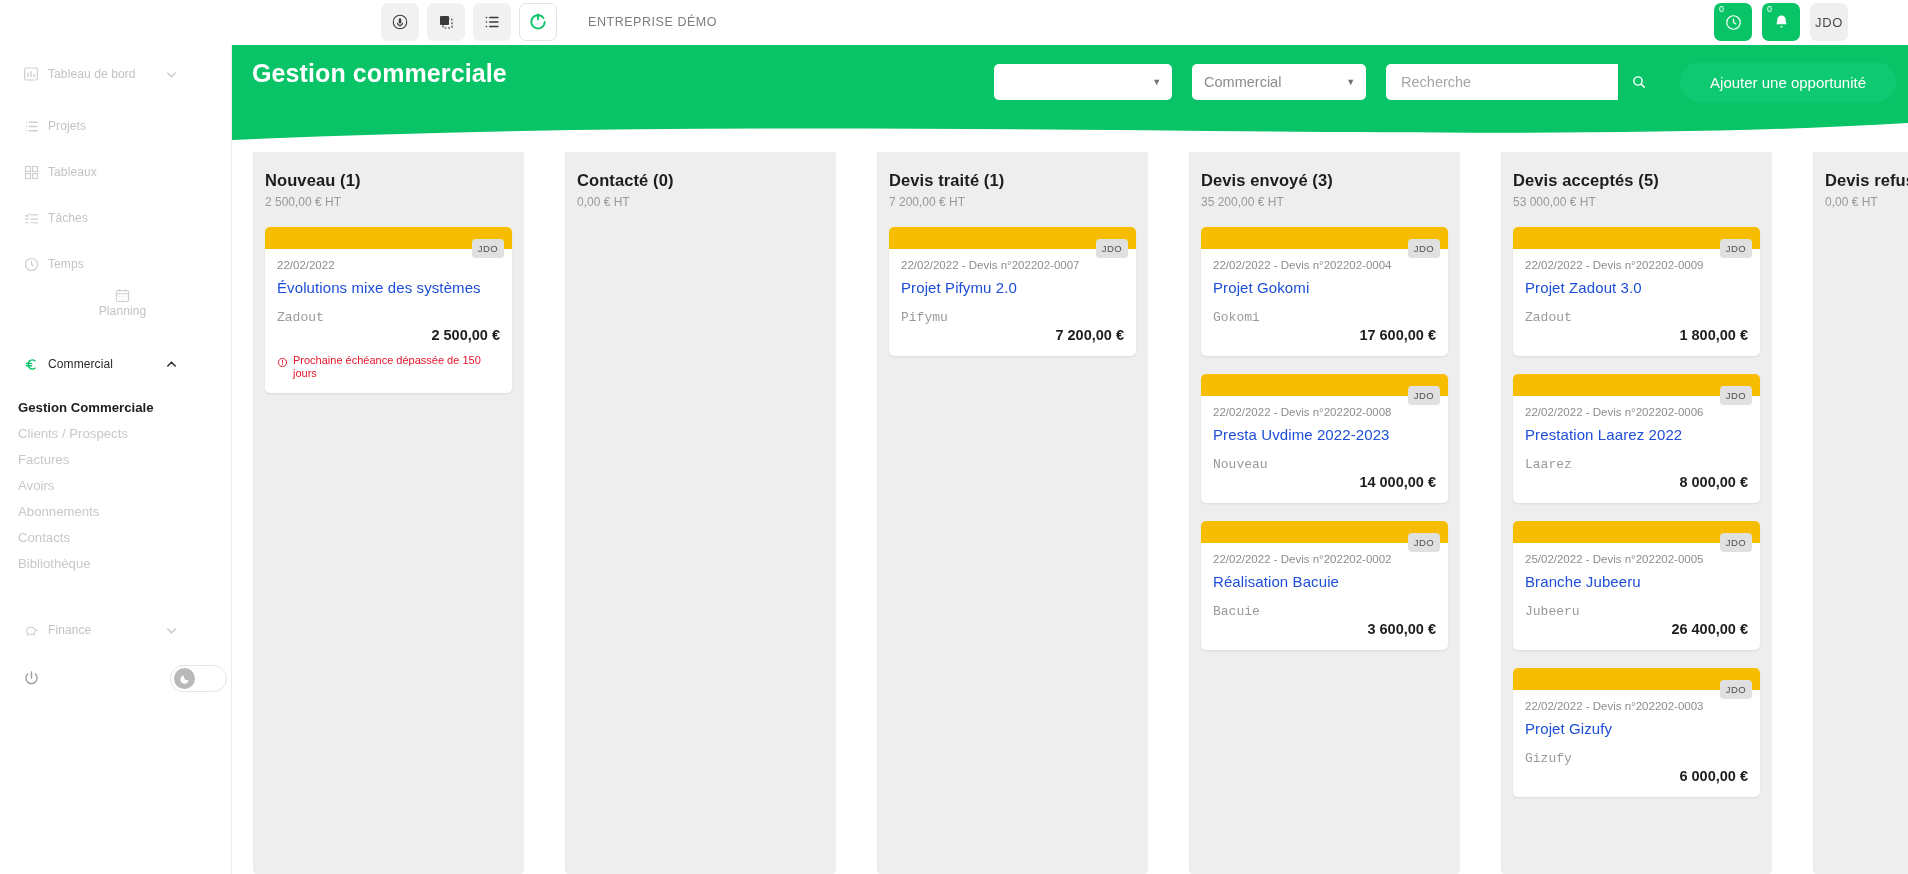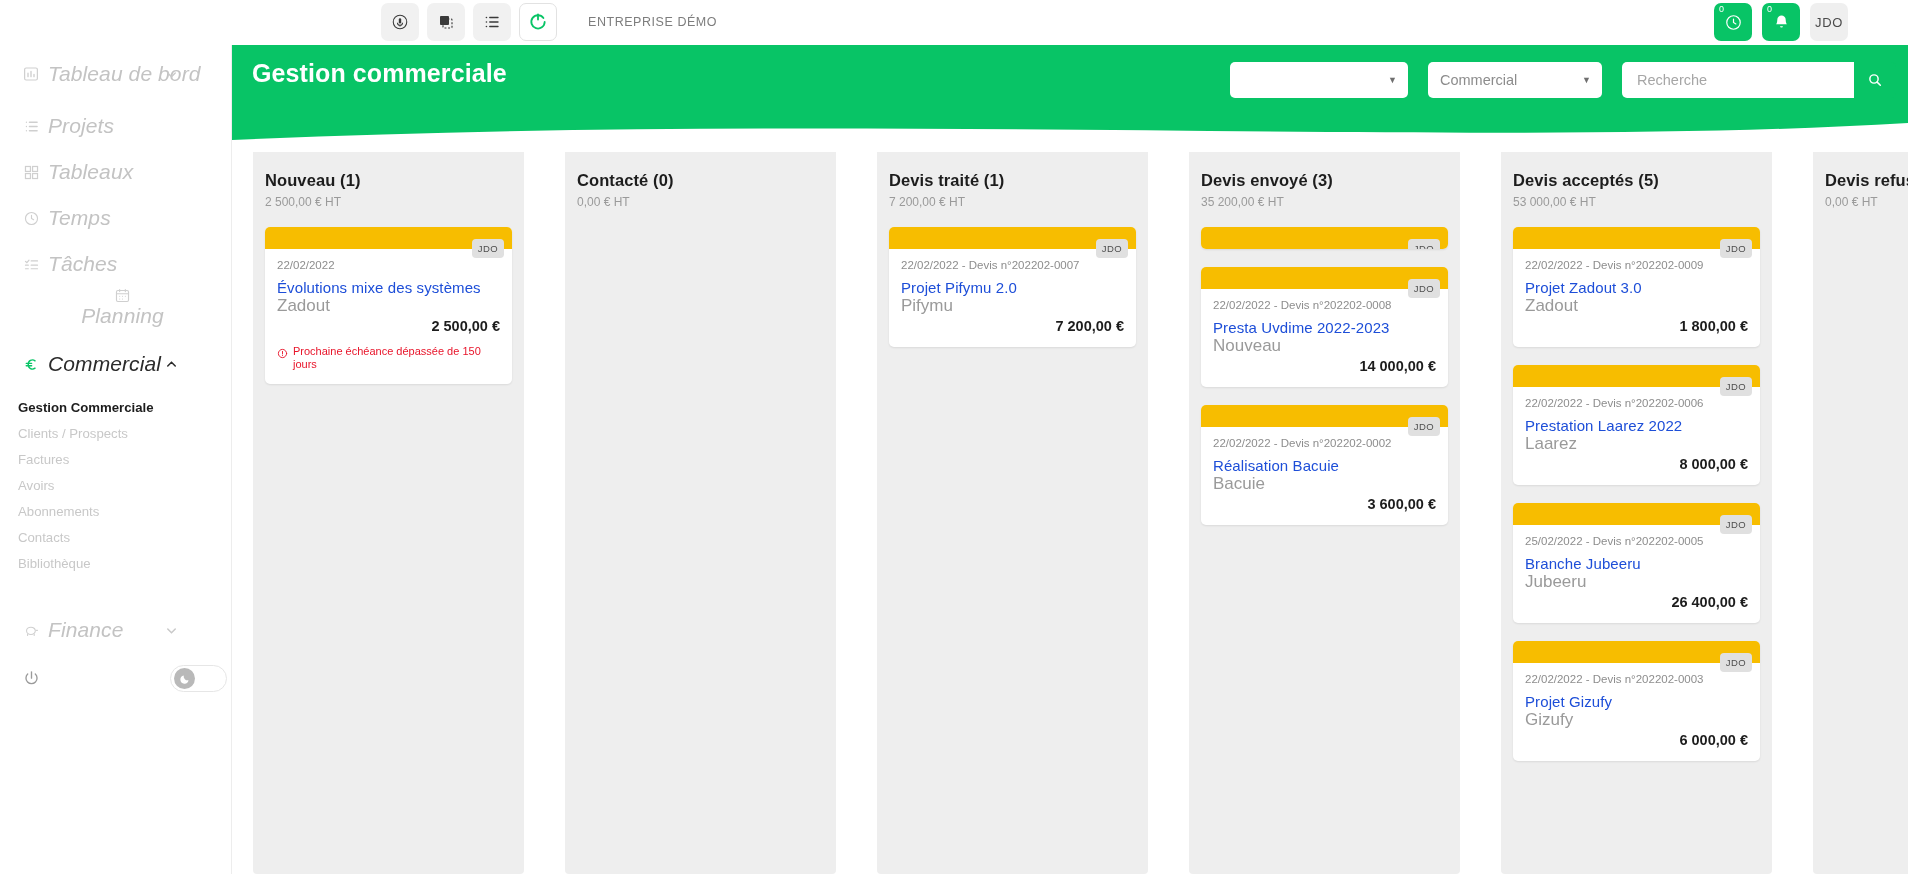--- a/index.html
+++ b/index.html
@@ -53,23 +53,22 @@
     border-right: 1px solid #ededed;
     z-index: 20;
   }
   .sb-item {
     display: flex; align-items: center;
     height: 56px; padding-left: 14px; cursor: pointer; position: relative;
   }
   .sb-ico { width: 34px; display: flex; align-items: center; justify-content: center; color: #cfcfcf; }
   .sb-ico.green { color: #08c466; }
   .sb-label {
-    font-size: 21px; color: #c3c3c3; letter-spacing: .1px;
-    font-family: "Liberation Sans", sans-serif;
-    font-style: italic;
+    font-size: 12px; color: #c3c3c3; letter-spacing: .1px;
+    font-family: "Liberation Sans", sans-serif;
   }
   .sb-label.active { color: #2b2b2b; }
   .sb-chev { position: absolute; right: 52px; color: #c9c9c9; display:flex; }
   .sb-chev.dark { color: #2b2b2b; }
   .sb-sub { padding-left: 18px; }
   .sb-sub-item {
     font-size: 13.2px; color: #c8c8c8; line-height: 26px; cursor: pointer;
     font-family: "Liberation Sans", sans-serif;
   }
   .sb-sub-item.current { color: #1d1d1d; font-weight: bold; }
@@ -158,21 +157,21 @@
     background: #e0e0e0; border-radius: 4px;
     padding: 4px 6px; font-size: 9.5px; color: #4d4d4d; letter-spacing: .4px;
     font-family: "Liberation Sans", sans-serif;
   }
   .card-body { padding: 10px 12px 13px 12px; }
   .card-meta { font-size: 11.5px; color: #8d8d8d; font-family: "Liberation Sans", sans-serif; }
   .card-title {
     font-size: 15px; color: #1d4ed8; margin-top: 8px; letter-spacing: .1px;
     font-family: "Liberation Sans", sans-serif;
   }
-  .card-client { font-size: 17px; color: #9a9a9a; margin-top: 0; font-family: Liberation Sans, sans-serif; }
+  .card-client { font-size: 13px; color: #9a9a9a; margin-top: 14px; font-family: Liberation Mono, monospace; }
   .card-amt {
     font-size: 14.5px; font-weight: bold; color: #1d1d1d;
     text-align: right; margin-top: 2px;
     font-family: "Liberation Sans", sans-serif;
   }
   .card-alert {
     display: flex; align-items: flex-start; gap: 5px;
     margin-top: 11px; color: #e8142a; font-size: 11px; line-height: 13px;
     font-family: "Liberation Sans", sans-serif;
   }
@@ -267,35 +266,35 @@
           <rect x="13.5" y="3.5" width="7" height="7"></rect>
         <rect x="3.5" y="13.5" width="7" height="7"></rect>
           <rect x="13.5" y="13.5" width="7" height="7"></rect>
       </svg>
     </span>
     <span class="sb-label">Tableaux</span>
   </div>
 
   <div class="sb-item" style="height:46px;">
     <span class="sb-ico">
+      <svg width="17" height="17" viewBox="0 0 24 24" fill="none" stroke="currentColor" stroke-width="1.7" stroke-linecap="round">
+        <path d="M3.5 7.5l2 2 3-3.6M11.5 7h9M11.5 13h9M11.5 18h9M3.5 13h4M3.5 18h4"></path>
+      </svg>
+    </span>
+    <span class="sb-label">Tâches</span>
+  </div>
+
+  <div class="sb-item" style="height:46px;">
+    <span class="sb-ico">
       <svg width="17" height="17" viewBox="0 0 24 24" fill="none" stroke="currentColor" stroke-width="1.6" stroke-linecap="round">
         <circle cx="12" cy="12" r="8.5"></circle>
           <path d="M12 7.5V12l3 1.8"></path>
       </svg>
     </span>
     <span class="sb-label">Temps</span>
-  </div>
-
-  <div class="sb-item" style="height:46px;">
-    <span class="sb-ico">
-      <svg width="17" height="17" viewBox="0 0 24 24" fill="none" stroke="currentColor" stroke-width="1.7" stroke-linecap="round">
-        <path d="M3.5 7.5l2 2 3-3.6M11.5 7h9M11.5 13h9M11.5 18h9M3.5 13h4M3.5 18h4"></path>
-      </svg>
-    </span>
-    <span class="sb-label">Tâches</span>
   </div>
 
   <div class="sb-item" style="height:46px;flex-direction:column;">
     <span class="sb-ico">
       <svg width="17" height="17" viewBox="0 0 24 24" fill="none" stroke="currentColor" stroke-width="1.6">
         <rect x="3.5" y="5" width="17" height="15.5" rx="2"></rect>
           <path d="M3.5 9.5h17M8 3.5v3M16 3.5v3" stroke-linecap="round"></path>
         <circle cx="8" cy="13" r=".8" fill="currentColor" stroke="none"></circle>
           <circle cx="12" cy="13" r=".8" fill="currentColor" stroke="none"></circle>
         <circle cx="16" cy="13" r=".8" fill="currentColor" stroke="none"></circle>
@@ -380,20 +379,21 @@
     </div>
     <div class="gh-searchwrap">
       <input class="gh-search" type="text" placeholder="Recherche" style="">
       <span class="gh-searchbtn">
         <svg width="16" height="16" viewBox="0 0 24 24" fill="none" stroke="#ffffff" stroke-width="2.2" stroke-linecap="round">
           <circle cx="10.5" cy="10.5" r="6.2"></circle>
             <path d="M15.2 15.2L20 20"></path>
         </svg>
       </span>
     </div>
+    <div class="gh-add">Ajouter une opportunité</div>
   </div>
 
 </div>
 
 <div id="board">
     <div class="col">
       <div class="col-stripe" style="background: rgb(63, 198, 245);"></div>
       <div class="col-body">
         <div class="col-title">Nouveau (1)</div>
         <div class="col-sum">2 500,00 € HT</div>
@@ -441,20 +441,26 @@
       </div>
     </div>
     <div class="col">
       <div class="col-stripe" style="background: rgb(198, 240, 58);"></div>
       <div class="col-body">
         <div class="col-title">Devis envoyé (3)</div>
         <div class="col-sum">35 200,00 € HT</div>
         <div class="card">
           <div class="card-stripe" style="background: rgb(247, 189, 0);"></div>
           <div class="card-av">JDO</div>
+          <div class="card-body">
+            <div class="card-meta">22/02/2022 - Devis n°202202-0004</div>
+            <div class="card-title">Projet Gokomi</div>
+            <div class="card-client">Gokomi</div>
+            <div class="card-amt">17 600,00 €</div>
+          </div>
         </div>
         <div class="card">
           <div class="card-stripe" style="background: rgb(247, 189, 0);"></div>
           <div class="card-av">JDO</div>
           <div class="card-body">
             <div class="card-meta">22/02/2022 - Devis n°202202-0008</div>
             <div class="card-title">Presta Uvdime 2022-2023</div>
             <div class="card-client">Nouveau</div>
             <div class="card-amt">14 000,00 €</div>
           </div>

